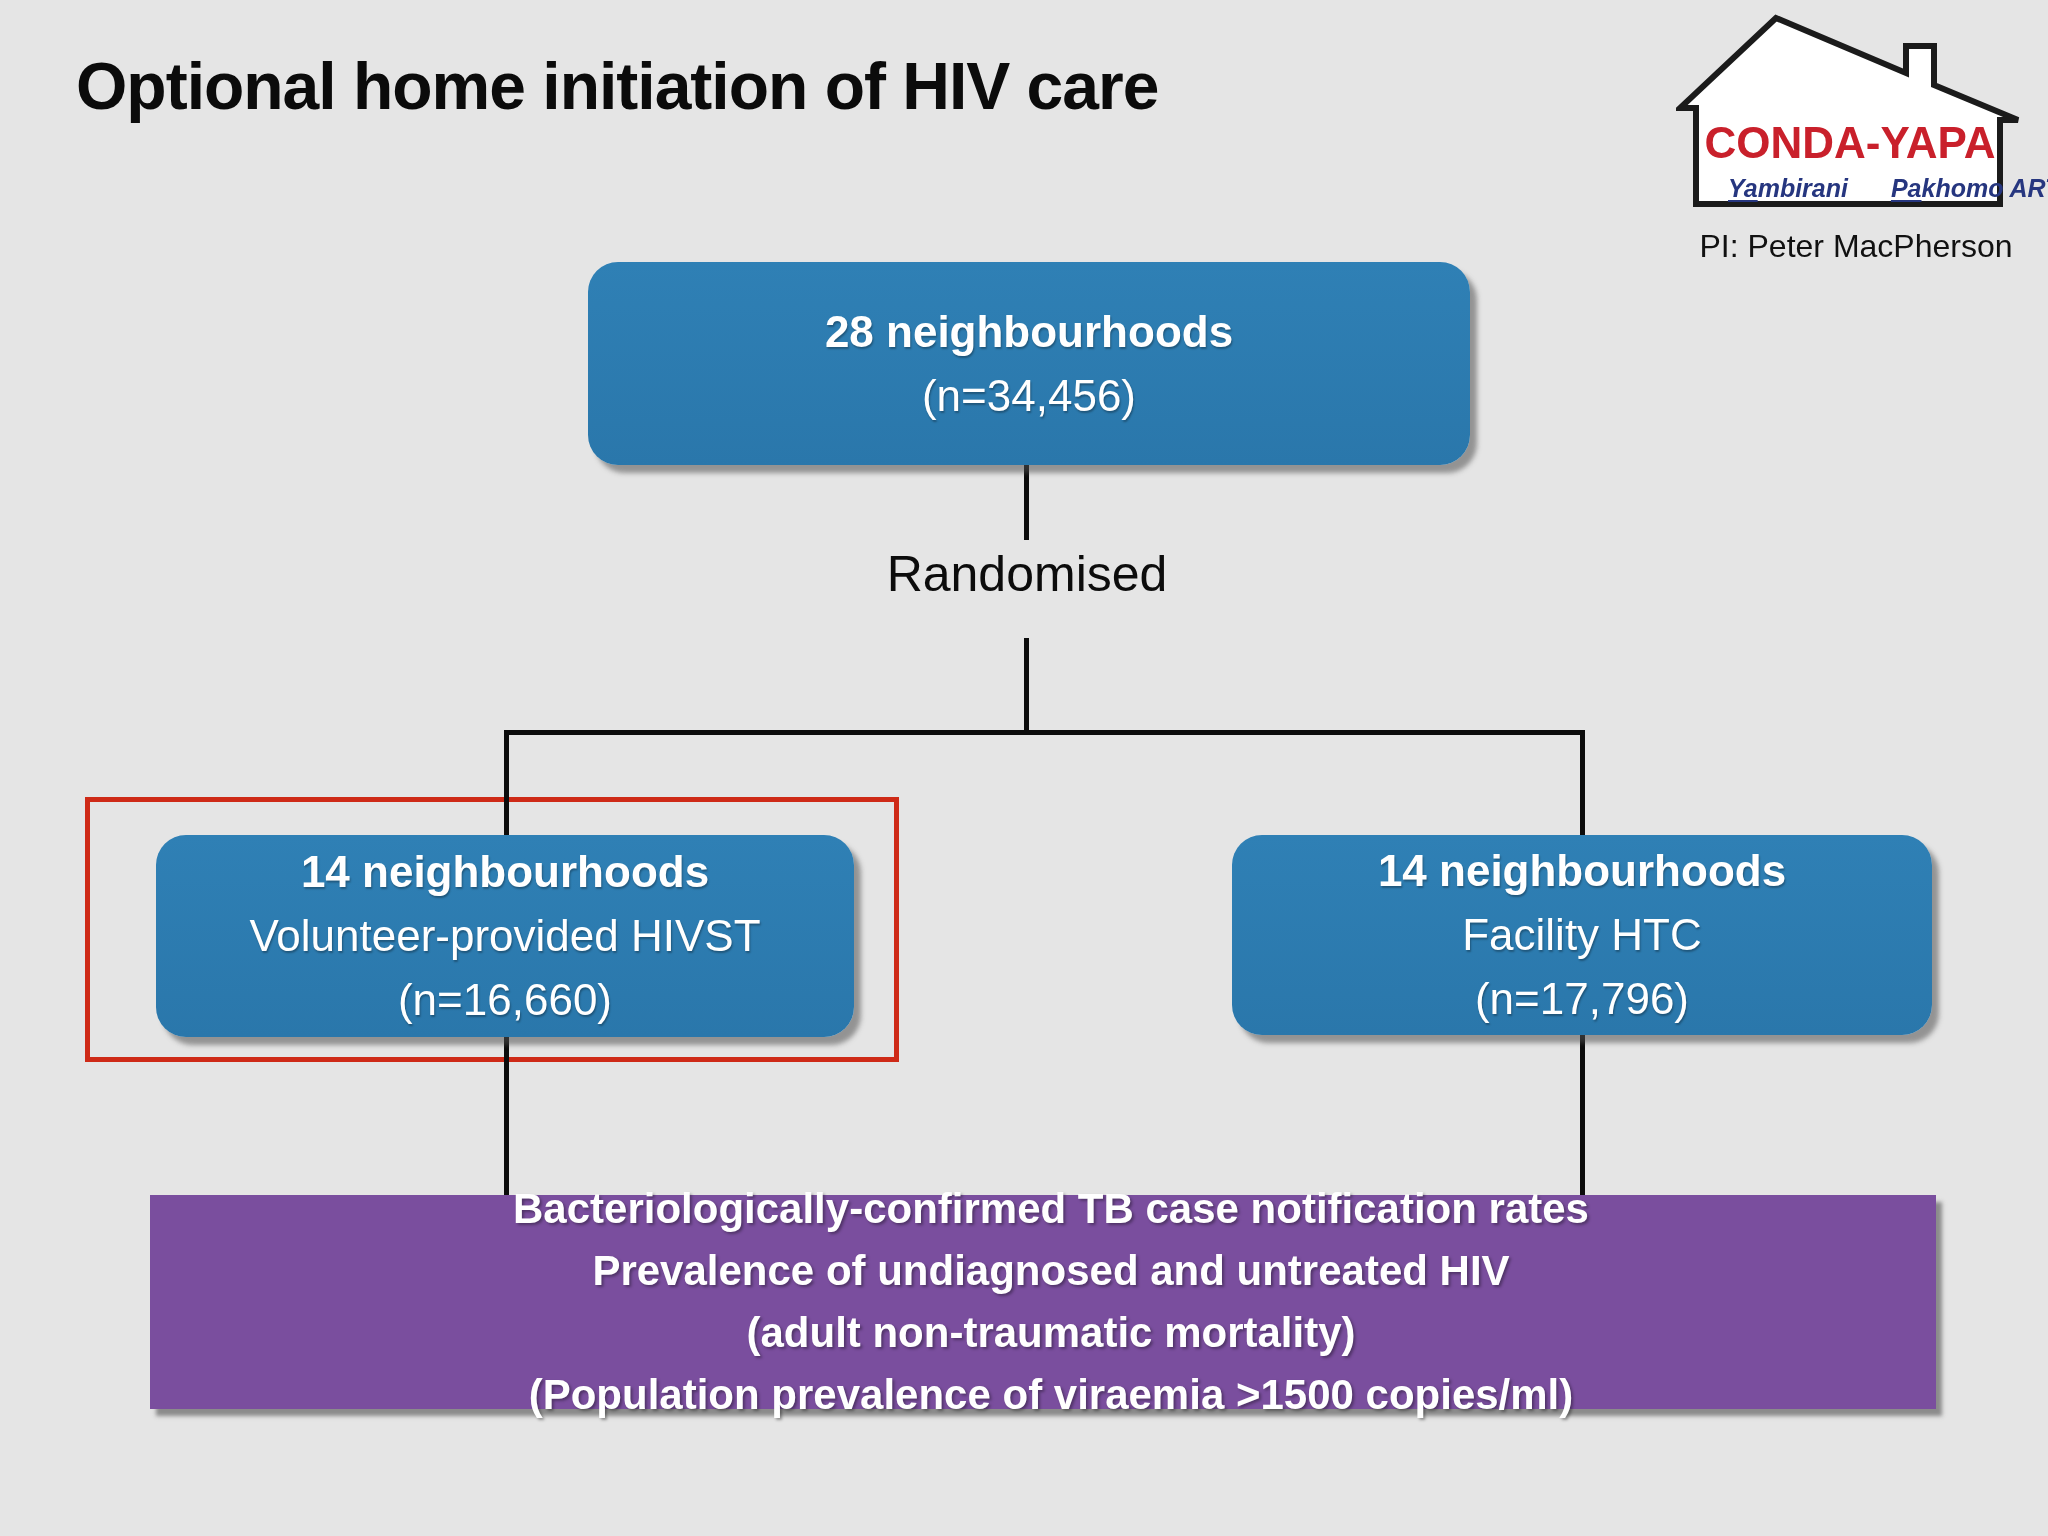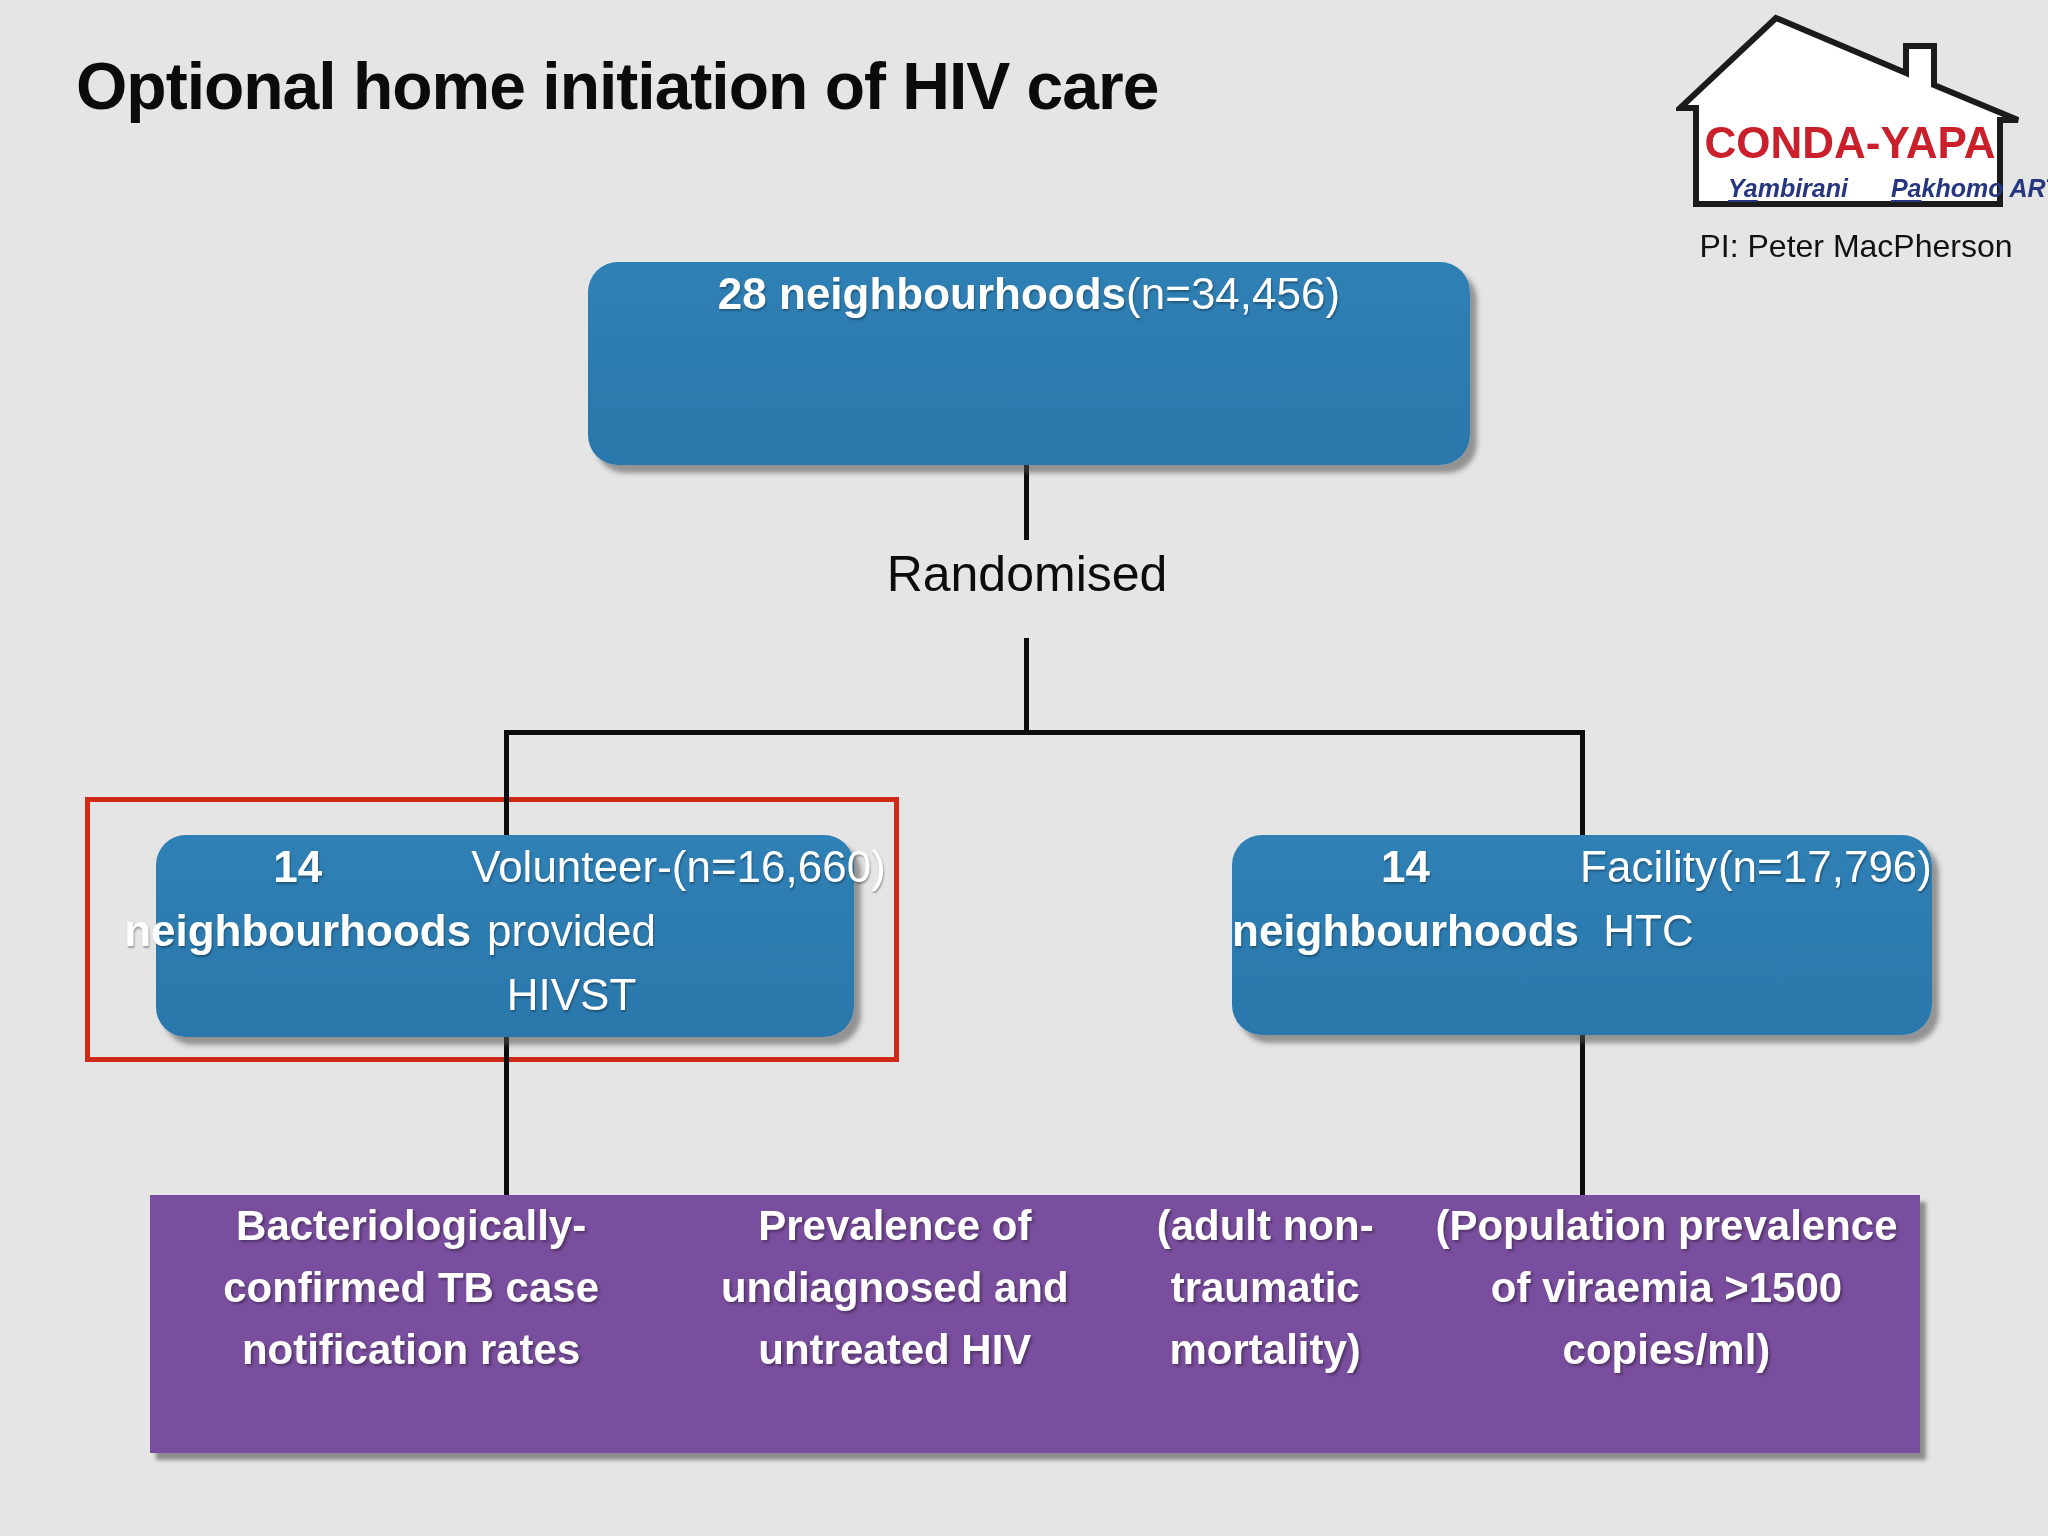--- a/index.html
+++ b/index.html
@@ -45,44 +45,45 @@
     position:absolute;left:85px;top:797px;width:804px;height:255px;
     border:5px solid #ce2a17;background:transparent;
   }
 
   
   .bluebox{
     position:absolute;
     background:linear-gradient(180deg,#2f80b5 0%,#2a77ab 100%);
     border-radius:30px;
     box-shadow:7px 8px 5px rgba(80,80,80,0.55);
-    display:flex;flex-direction:row;justify-content:center;
+    display:flex;flex-direction:column;justify-content:center;
     text-align:center;color:#ffffff;
     font-size:44px;line-height:64px;
     text-shadow:1px 2px 2px rgba(0,0,0,0.30);
   }
   .bluebox .line:first-child{font-weight:bold;}
   .box-top{left:588px;top:262px;width:882px;height:203px;}
   .box-left{left:156px;top:835px;width:698px;height:202px;}
   .box-right{left:1232px;top:835px;width:700px;height:200px;}
 
   .randomised{
     position:absolute;left:727px;top:545px;width:600px;
     text-align:center;font-size:50px;color:#0c0c0c;white-space:nowrap;
   }
 
   
   .outcomes{
-    position:absolute;left:150px;top:1195px;width:1770px;height:258px;
+    position:absolute;left:150px;top:1195px;width:1770px;height:214px;
     background:#7a4e9e;
     box-shadow:6px 7px 4px rgba(90,90,90,0.65);
-    display:flex;flex-direction:row;justify-content:center;
+    display:flex;flex-direction:column;justify-content:center;
     text-align:center;color:#ffffff;font-weight:bold;
     font-size:42px;line-height:62px;
     text-shadow:2px 2px 3px rgba(0,0,0,0.35);
+    padding-left:16px;
   }
 </style>
 </head>
 <body>
 
 <div class="slide">
 
   <div class="title">Optional home initiation of HIV care</div>
 
   <div class="logo">

